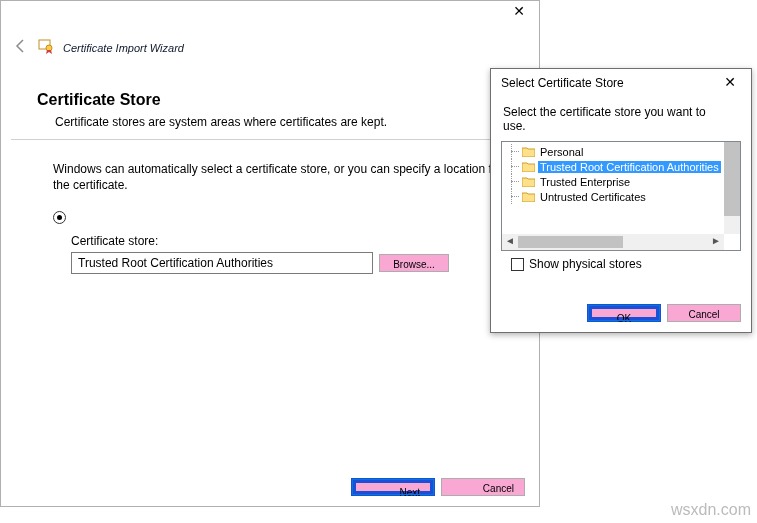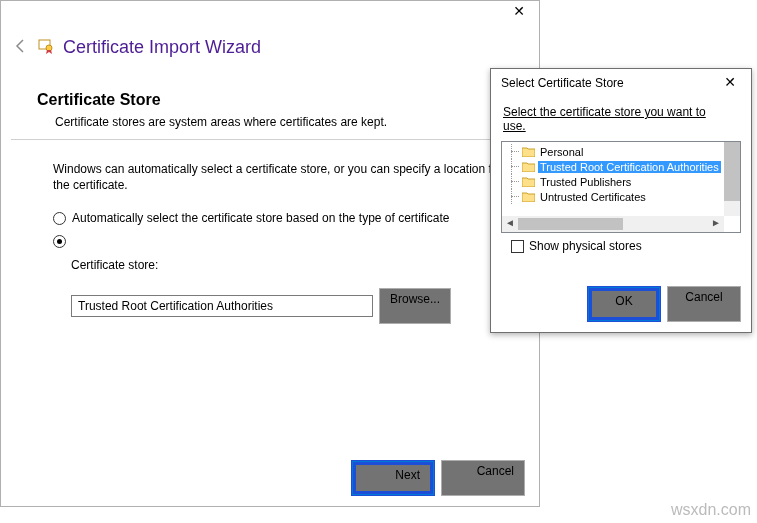--- a/index.html
+++ b/index.html
@@ -44,22 +44,23 @@
 .back-arrow {
   width: 16px; height: 16px;
   margin-right: 8px;
   color: #8c8c8c;
 }
 .cert-icon {
   width: 18px; height: 18px;
   margin-right: 8px;
 }
 .wizard-title {
-  color: #4c1d95;
-  font-size: 18px;
+  color: #0f172a;
+  font-size: 11px;
+  font-style: italic;
 }
 .wizard-body {
   position: absolute;
   left: 36px; right: 22px; top: 90px;
 }
 .section-title {
   font-weight: bold;
   font-size: 16px;
   margin-bottom: 6px;
 }
@@ -91,36 +92,36 @@
 }
 .radio.checked::after {
   content: "";
   position: absolute;
   left: 3px; top: 3px;
   width: 5px; height: 5px;
   background: #000;
   border-radius: 50%;
 }
 .store-block { margin-left: 18px; margin-top: 6px; }
-.store-label { margin-bottom: 16px; }
+.store-label { margin-bottom: 4px; }
 .store-row { display: flex; align-items: center; }
 .store-input {
   width: 302px; height: 22px;
   border: 1px solid #7a7a7a;
   padding: 2px 6px;
   font-size: 12px;
   background: #fff;
 }
 .btn {
-  height: 36px;
+  height: 18px;
   min-width: 74px;
   padding: 0 10px;
-  background: #737373;
+  background: #f9a8d4;
   border: 1px solid #adadad;
-  font-size: 12px;
+  font-size: 10px;
   text-align: center;
   line-height: 20px;
   cursor: default;
 }
 .btn + .btn { margin-left: 6px; }
 .btn.browse { margin-left: 6px; min-width: 70px; }
 .btn.default {
   border: 5px solid #1d4ed8;
   outline: 1px solid #0078d7;
   outline-offset: -2px;
@@ -148,24 +149,24 @@
   justify-content: space-between;
   padding: 0 6px 0 10px;
   font-size: 12px;
 }
 .dlg-close {
   width: 30px; height: 20px;
   text-align: center;
   line-height: 18px;
   font-size: 14px;
 }
-.dlg-text { margin: 8px 23px 8px 12px; text-decoration: underline; }
+.dlg-text { margin: 8px 23px 8px 12px; }
 .tree-box {
   margin: 0 10px;
-  height: 92px;
+  height: 110px;
   border: 1px solid #828790;
   position: relative;
   overflow: hidden;
   background: #fff;
 }
 .tree-scroll-v {
   position: absolute;
   right: 0; top: 0; bottom: 16px;
   width: 16px;
   background: #f0f0f0;
@@ -280,24 +281,20 @@
   <div class="wizard-body">
     <div class="section-title">Certificate Store</div>
     <div class="section-sub">Certificate stores are system areas where certificates are kept.</div>
   </div>
 
   <div class="divider"></div>
 
   <div class="wizard-content">
     <div class="para">Windows can automatically select a certificate store, or you can specify a location for the certificate.</div>
 
-    <div class="radio-row">
-      <span class="radio"></span>
-      <span>Automatically select the certificate store based on the type of certificate</span>
-    </div>
 
     <div class="radio-row">
       <span class="radio checked"></span>
     </div>
 
     <div class="store-block">
       <div class="store-label">Certificate store:</div>
       <div class="store-row">
         <input class="store-input" readonly="" value="Trusted Root Certification Authorities" style="">
         <div class="btn browse">Browse...</div>
@@ -335,21 +332,21 @@
             <path d="M0 2h5l1 1h7v8H0z" fill="#ffe08a" stroke="#c9a22a"></path>
           </svg>
         <span class="tree-label">Trusted Root Certification Authorities</span>
       </div>
       <div class="tree-item">
         <span class="tline"></span>
           <span class="hcon"></span>
         <svg class="folder" viewBox="0 0 13 11">
             <path d="M0 2h5l1 1h7v8H0z" fill="#ffe08a" stroke="#c9a22a"></path>
           </svg>
-        <span class="tree-label">Trusted Publishers</span>
+        <span class="tree-label">Trusted Enterprise</span>
       </div>
       <div class="tree-item">
         <span class="tline"></span>
           <span class="hcon"></span>
         <svg class="folder" viewBox="0 0 13 11">
             <path d="M0 2h5l1 1h7v8H0z" fill="#ffe08a" stroke="#c9a22a"></path>
           </svg>
         <span class="tree-label">Untrusted Certificates</span>
       </div>
     </div>

